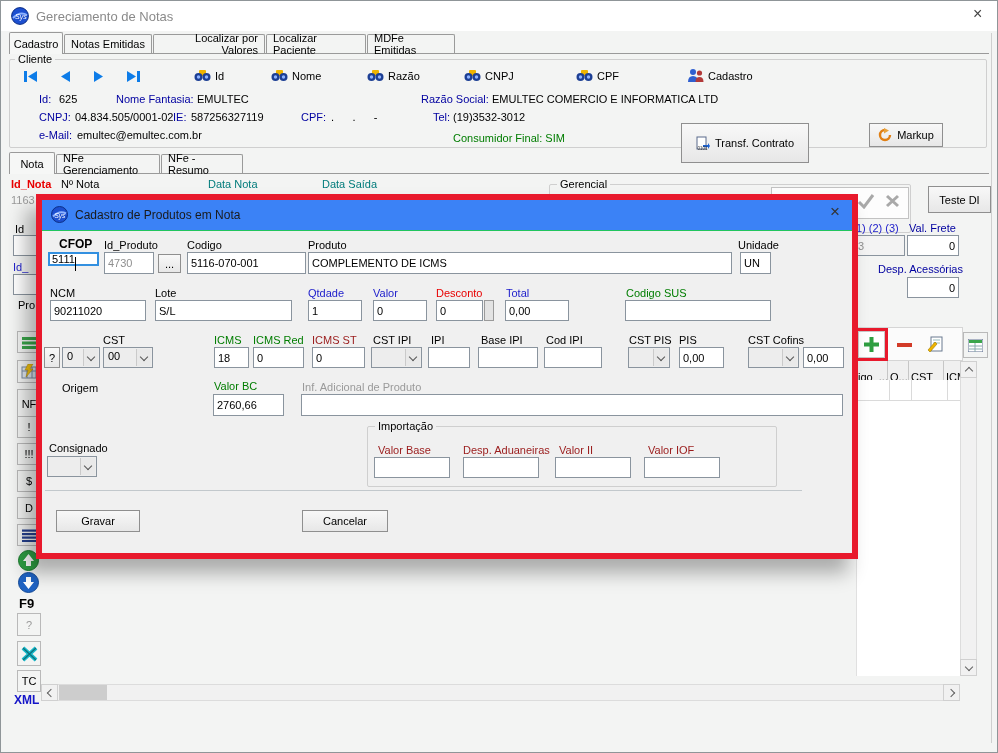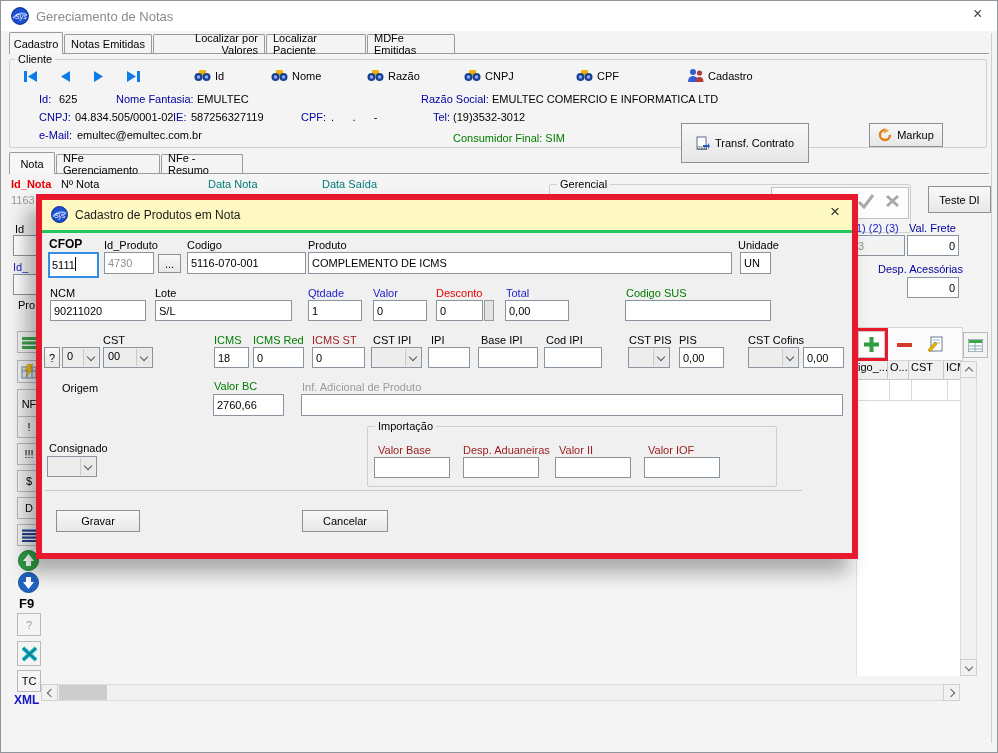--- a/index.html
+++ b/index.html
@@ -37,26 +37,26 @@
   .sbtrack{position:absolute;background:#f1f1f1;border:1px solid #dcdcdc;box-sizing:border-box;}
   .sbbtn{position:absolute;background:#f1f1f1;border:1px solid #d0d0d0;box-sizing:border-box;
          display:flex;align-items:center;justify-content:center;}
   .sbthumb{position:absolute;background:#cdcdcd;}
   .arrL{width:5px;height:5px;border-left:1.4px solid #606060;border-bottom:1.4px solid #606060;transform:rotate(45deg);margin-left:2px;}
   .arrR{width:5px;height:5px;border-right:1.4px solid #606060;border-top:1.4px solid #606060;transform:rotate(45deg);margin-right:2px;}
   .arrU{width:5px;height:5px;border-left:1.4px solid #606060;border-top:1.4px solid #606060;transform:rotate(45deg);margin-top:2px;}
   .arrD{width:5px;height:5px;border-right:1.4px solid #606060;border-bottom:1.4px solid #606060;transform:rotate(45deg);margin-bottom:2px;}
   .dialog-frame{position:absolute;left:35px;top:193px;width:822px;height:365px;box-sizing:border-box;
                 border:6px solid #e8192c;background:#f0f0f0;z-index:20;box-shadow:-10px 14px 18px rgba(0,0,0,0.30);}
-  .dlg-title{position:absolute;left:0;top:0;right:0;height:30px;background:#fef9c3;border-bottom:3px solid #22c55e;}
+  .dlg-title{position:absolute;left:0;top:0;right:0;height:30px;background:#3b82f6;border-bottom:1px solid #22c55e;}
   .annot-sq{position:absolute;left:854px;top:327px;width:33px;height:33px;box-sizing:border-box;
             border:3px solid #e8192c;z-index:30;}
   .caret{position:absolute;width:1px;height:14px;background:#000;z-index:25;}
   .cell{box-sizing:border-box;border-right:1px solid #c6c6c6;border-bottom:1px solid #c6c6c6;
-        background:#f0f0f0;font-size:11px;padding:0 2px;overflow:hidden;white-space:nowrap;}
+        background:#f0f0f0;font-size:11px;padding:10px 2px;overflow:hidden;white-space:nowrap;}
 </style>
 </head>
 <body>
 
 <div class="stage">
 
   <div class="abs" style="left:0;top:0;width:996px;height:30px;background:#fff;"></div>
   <svg class="abs" style="left:10px;top:6px;" width="18" height="18">
     <circle cx="9" cy="9" r="8.4" fill="#1c4fd0"></circle>
       <circle cx="9" cy="9" r="8.4" fill="none" stroke="#0d2f86"></circle>
@@ -360,22 +360,22 @@
       <svg class="abs" style="left:9px;top:6px;" width="17" height="17">
         <circle cx="8.5" cy="8.5" r="8" fill="#1c4fd0"></circle>
           <circle cx="8.5" cy="8.5" r="8" fill="none" stroke="#0d2f86"></circle>
         <path d="M2 10.5 Q 8.5 4 15 7.5" stroke="#8fb4ff" stroke-width="2" fill="none"></path>
         <text x="3.5" y="11.5" font-size="6.5" fill="#fff" font-style="italic" font-family="Liberation Sans">Sys</text>
       </svg>
       <span class="lbl" style="left:33px;top:9px;font-size:12px;color:#1a1a1a;">Cadastro de Produtos em Nota</span>
       <span class="lbl" style="left:788px;top:5px;font-size:17px;color:#333;">×</span>
     </div>
 
-    <span class="lbl b" style="left:7px;top:38px;font-size:12px;">CFOP</span>
-    <input class="tb" style="left: 6px; top: 52px; width: 51px; height: 26px; border: 2px solid rgb(51, 144, 224); padding-left: 2px;" value="5111">
+    <span class="lbl b" style="left:17px;top:38px;font-size:12px;">CFOP</span>
+    <input class="tb" style="left: 6px; top: 52px; width: 51px; height: 14px; border: 2px solid rgb(51, 144, 224); padding-left: 2px;" value="5111">
     <span class="lbl" style="left:62px;top:39px;">Id_Produto</span>
     <input class="tb dis" readonly="" style="left: 62px; top: 52px; width: 50px; height: 22px;" value="4730">
     <div class="btn" style="left:116px;top:54px;width:23px;height:19px;">
         <span>...</span>
       </div>
     <span class="lbl" style="left:145px;top:39px;">Codigo</span>
     <input class="tb" readonly="" style="left: 145px; top: 52px; width: 119px; height: 22px;" value="5116-070-001">
     <span class="lbl" style="left:266px;top:39px;">Produto</span>
     <input class="tb" readonly="" style="left: 266px; top: 52px; width: 424px; height: 22px;" value="COMPLEMENTO DE ICMS">
     <span class="lbl" style="left:696px;top:39px;">Unidade</span>

